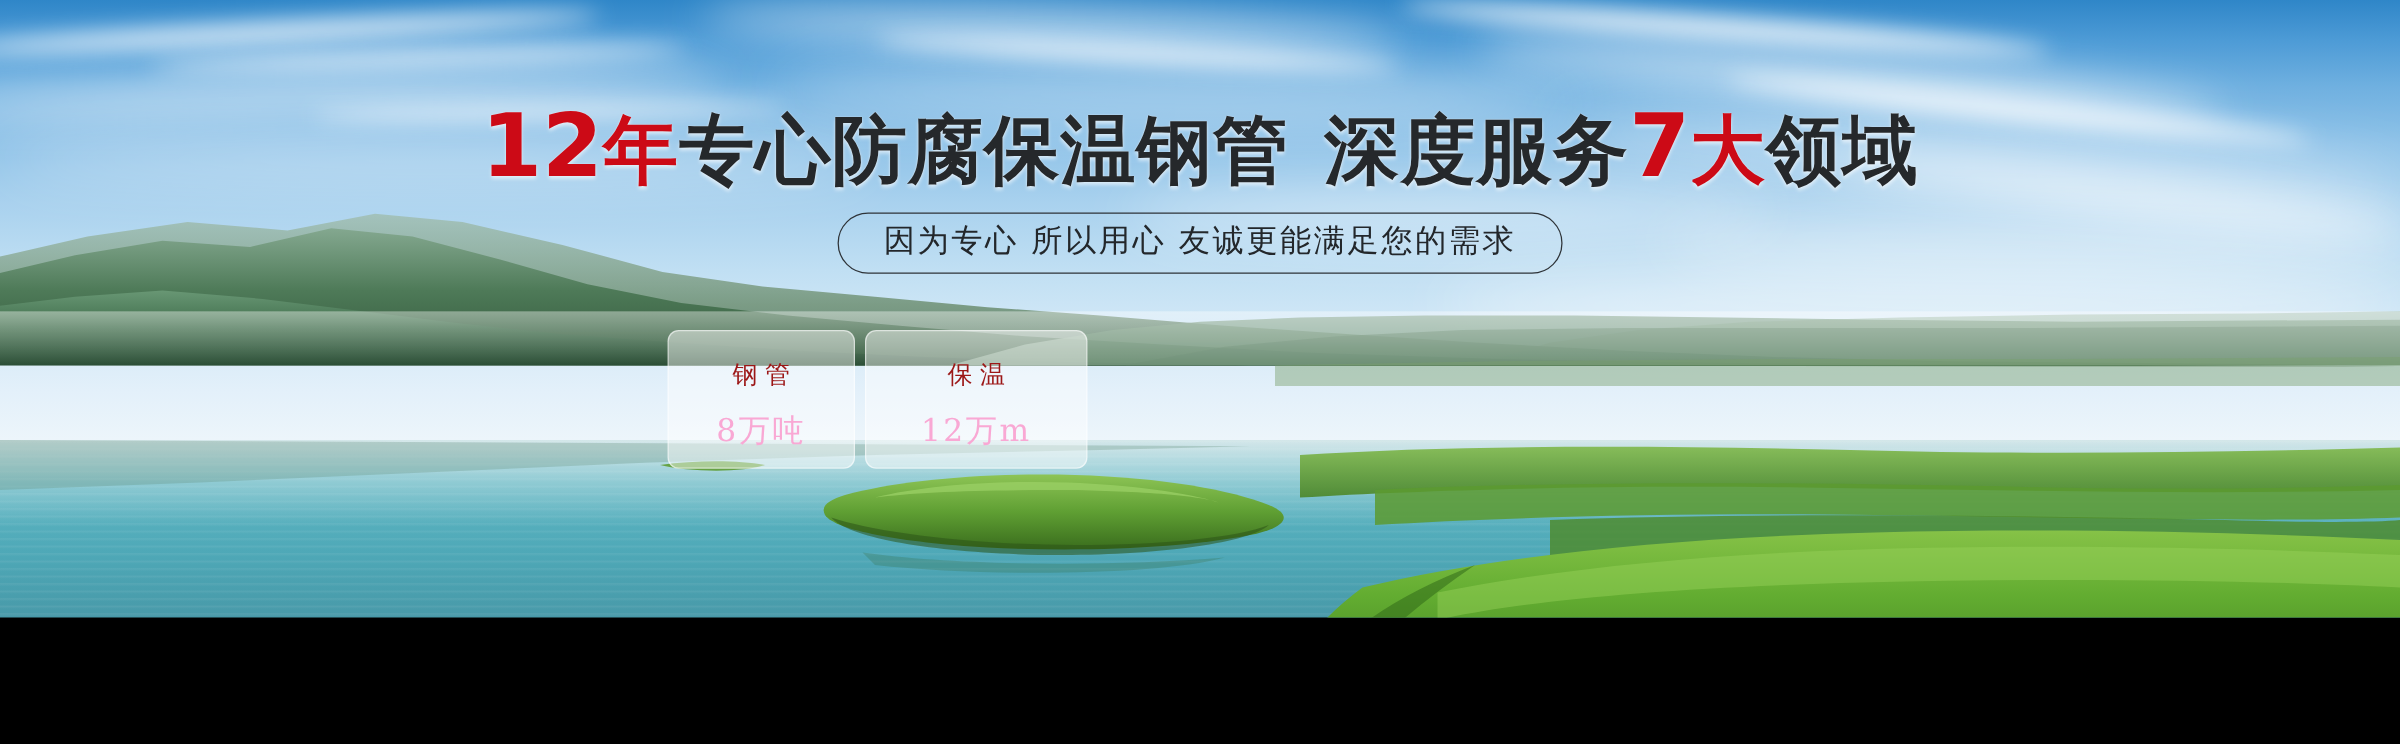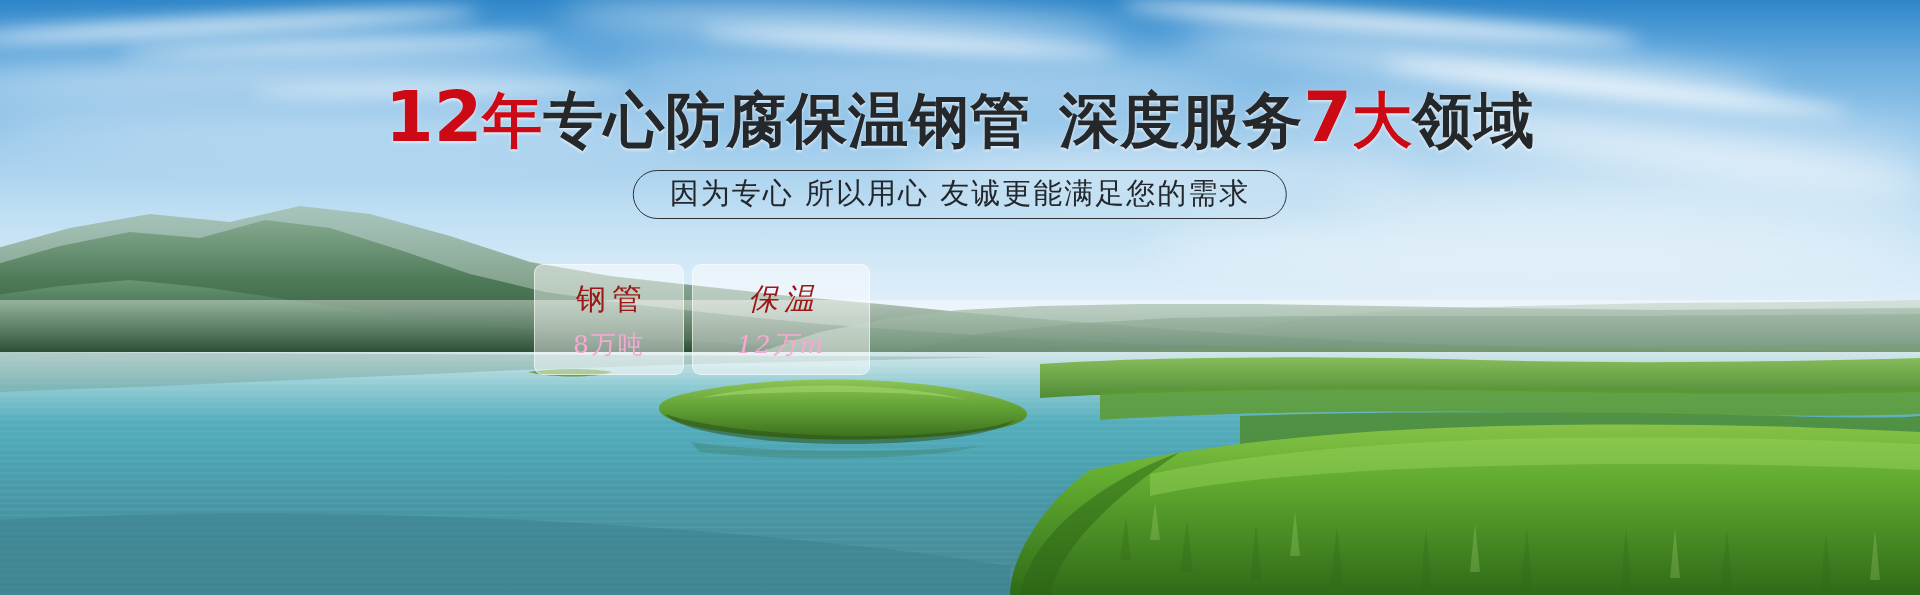--- a/index.html
+++ b/index.html
@@ -3,21 +3,21 @@
 <meta charset="utf-8">
 <title>Banner</title>
 <style>
   * { margin:0; padding:0; box-sizing:border-box; }
   html,body { width:1920px; height:595px; overflow:hidden; background:#000; }
   body { font-family:"Liberation Sans","DejaVu Sans",sans-serif; }
 
   #banner {
     position:relative;
     width:1920px;
-    height:595px;
+    height:494px;
     overflow:hidden;
   }
 
   
   .sky {
     position:absolute; left:0; top:0; width:1920px; height:460px;
     background:
       linear-gradient(to bottom,
         #2f86c8 0%,
         #4d9bd6 7%,
@@ -104,21 +104,21 @@
   .hl-gap  { display:inline-block; width:28px; }
 
   .subtitle-pill {
     position:absolute;
     left:50%;
     top:170px;
     transform:translateX(-50%);
     padding:6px 36px 9px 36px;
     border:1.6px solid #2e3338;
     border-radius:26px;
-    font-size:29px;
+    font-size:25px;
     line-height:32px;
     color:#23272b;
     letter-spacing:2px;
     white-space:nowrap;
     font-family:"DejaVu Sans","Liberation Sans",sans-serif;
     background:transparent;
   }
 
   
   .stats {
@@ -132,23 +132,23 @@
     height:111px;
     border-radius:9px;
     background:rgba(255,255,255,0.46);
     border:1px solid rgba(255,255,255,0.55);
     display:flex;
     flex-direction:column;
     align-items:center;
     justify-content:center;
     padding-top:4px;
   }
-  .stat-card.wide { width:178px;font-style:italic; }
+  .stat-card.wide { width:178px; }
   .stat-label {
-    font-size:30px;
+    font-size:20px;
     line-height:30px;
     color:#9c1717;
     letter-spacing:6px;
     text-indent:6px;
     font-family:"DejaVu Sans","Liberation Sans",sans-serif;
     margin-bottom:16px;
   }
   .stat-value {
     font-size:25px;
     line-height:30px;

